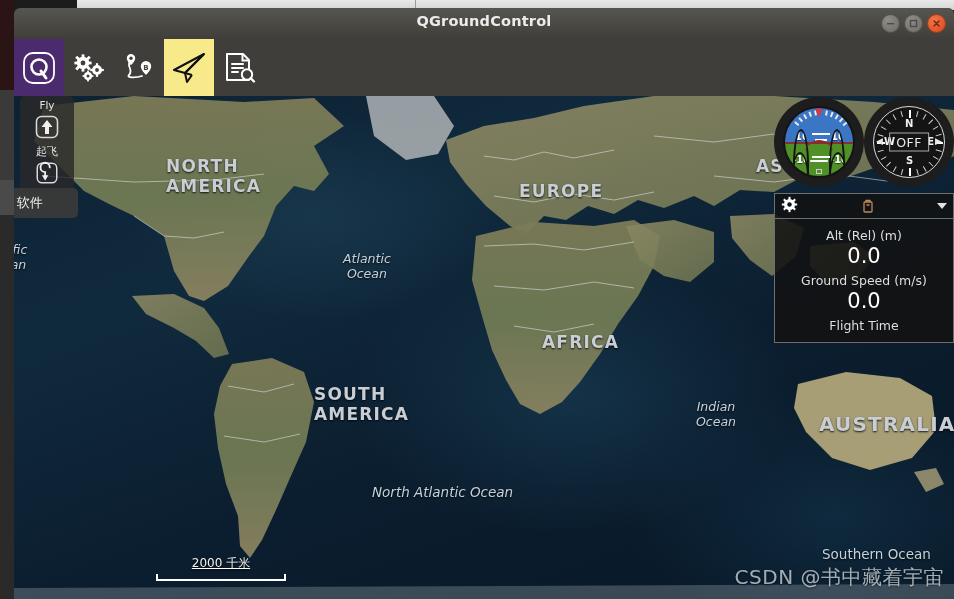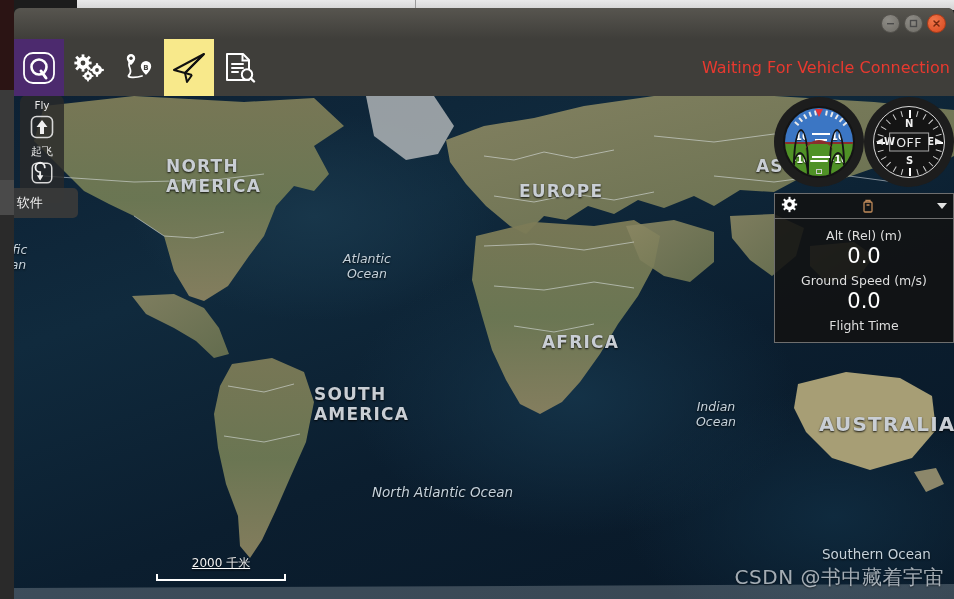--- a/index.html
+++ b/index.html
@@ -96,21 +96,21 @@
     color:#c9ced4; text-align:left; line-height:20px;
   }
   .lbl.ocean-lbl{
     font-size:12.5px; font-style:italic; color:#c6d2db; line-height:15px;
     text-align:center;
   }
   .lbl.ocean-lbl.big{ font-size:13.5px;margin-top:45px; }
 
   
   .fly-popup{
-    position:absolute; left:6px; top:-1px; width:44px; height:108px;
+    position:absolute; left:6px; top:-1px; width:54px; height:108px;
     background:rgba(42,42,42,.82); border-radius:7px;
     display:flex; flex-direction:column; align-items:center;
     padding-top:4px; color:#e6e6e6;
   }
   .fly-popup .cap{ font-size:10.5px; margin-bottom:2px; }
   .fly-popup .cap.cn{ font-size:11px; margin-top:3px; margin-bottom:1px; }
   .fly-popup svg{ display:block; }
   .sw-tooltip{
     position:absolute; left:-58px; top:92px; width:122px; height:30px;
     background:rgba(58,58,58,.92); border-radius:5px;
@@ -228,20 +228,21 @@
 <div id="root">
 
   <div class="desktop-left-strip"></div>
   <div class="bg-window-top">
     <div class="divider"></div>
   </div>
 
   <div class="window">
 
     <div class="titlebar">
+      <div class="title-text">QGroundControl</div>
       <div class="winbtns">
         <div class="winbtn">
           <svg width="9" height="9" viewBox="0 0 9 9">
               <rect x="1" y="4" width="7" height="1.4" fill="#4a4a4a"></rect>
             </svg>
         </div>
         <div class="winbtn">
           <svg width="9" height="9" viewBox="0 0 9 9">
               <rect x="1.5" y="1.5" width="6" height="6" fill="none" stroke="#4a4a4a" stroke-width="1.4"></rect>
             </svg>
@@ -332,21 +333,20 @@
           <svg width="36" height="34" viewBox="0 0 36 34" fill="none">
             <path d="M6 3 L22 3 L28 9 L28 29 L6 29 Z" stroke="#fff" stroke-width="2" stroke-linejoin="round" fill="none"></path>
             <path d="M21.5 3 L21.5 9.5 L28 9.5" stroke="#fff" stroke-width="2" fill="none"></path>
             <path d="M11 13 H22 M11 17 H22 M11 21 H17" stroke="#fff" stroke-width="2" stroke-linecap="round"></path>
             <circle cx="26" cy="23.5" r="5.2" fill="#3f3e3a" stroke="#fff" stroke-width="2"></circle>
             <path d="M29.8 27.3 L33 30.5" stroke="#fff" stroke-width="2.4" stroke-linecap="round"></path>
           </svg>
         </span>
       </div>
 
-      <div class="waiting-text">Waiting For Vehicle Connection</div>
     </div>
 
     <div class="map">
 
       <div class="map-img">
         <div class="ocean"></div>
         <svg class="landmass" viewBox="0 0 940 503" preserveAspectRatio="none">
           <defs>
             <linearGradient id="lg" x1="0" y1="0" x2="0" y2="1">
               <stop offset="0" stop-color="#7d7b57"></stop>

